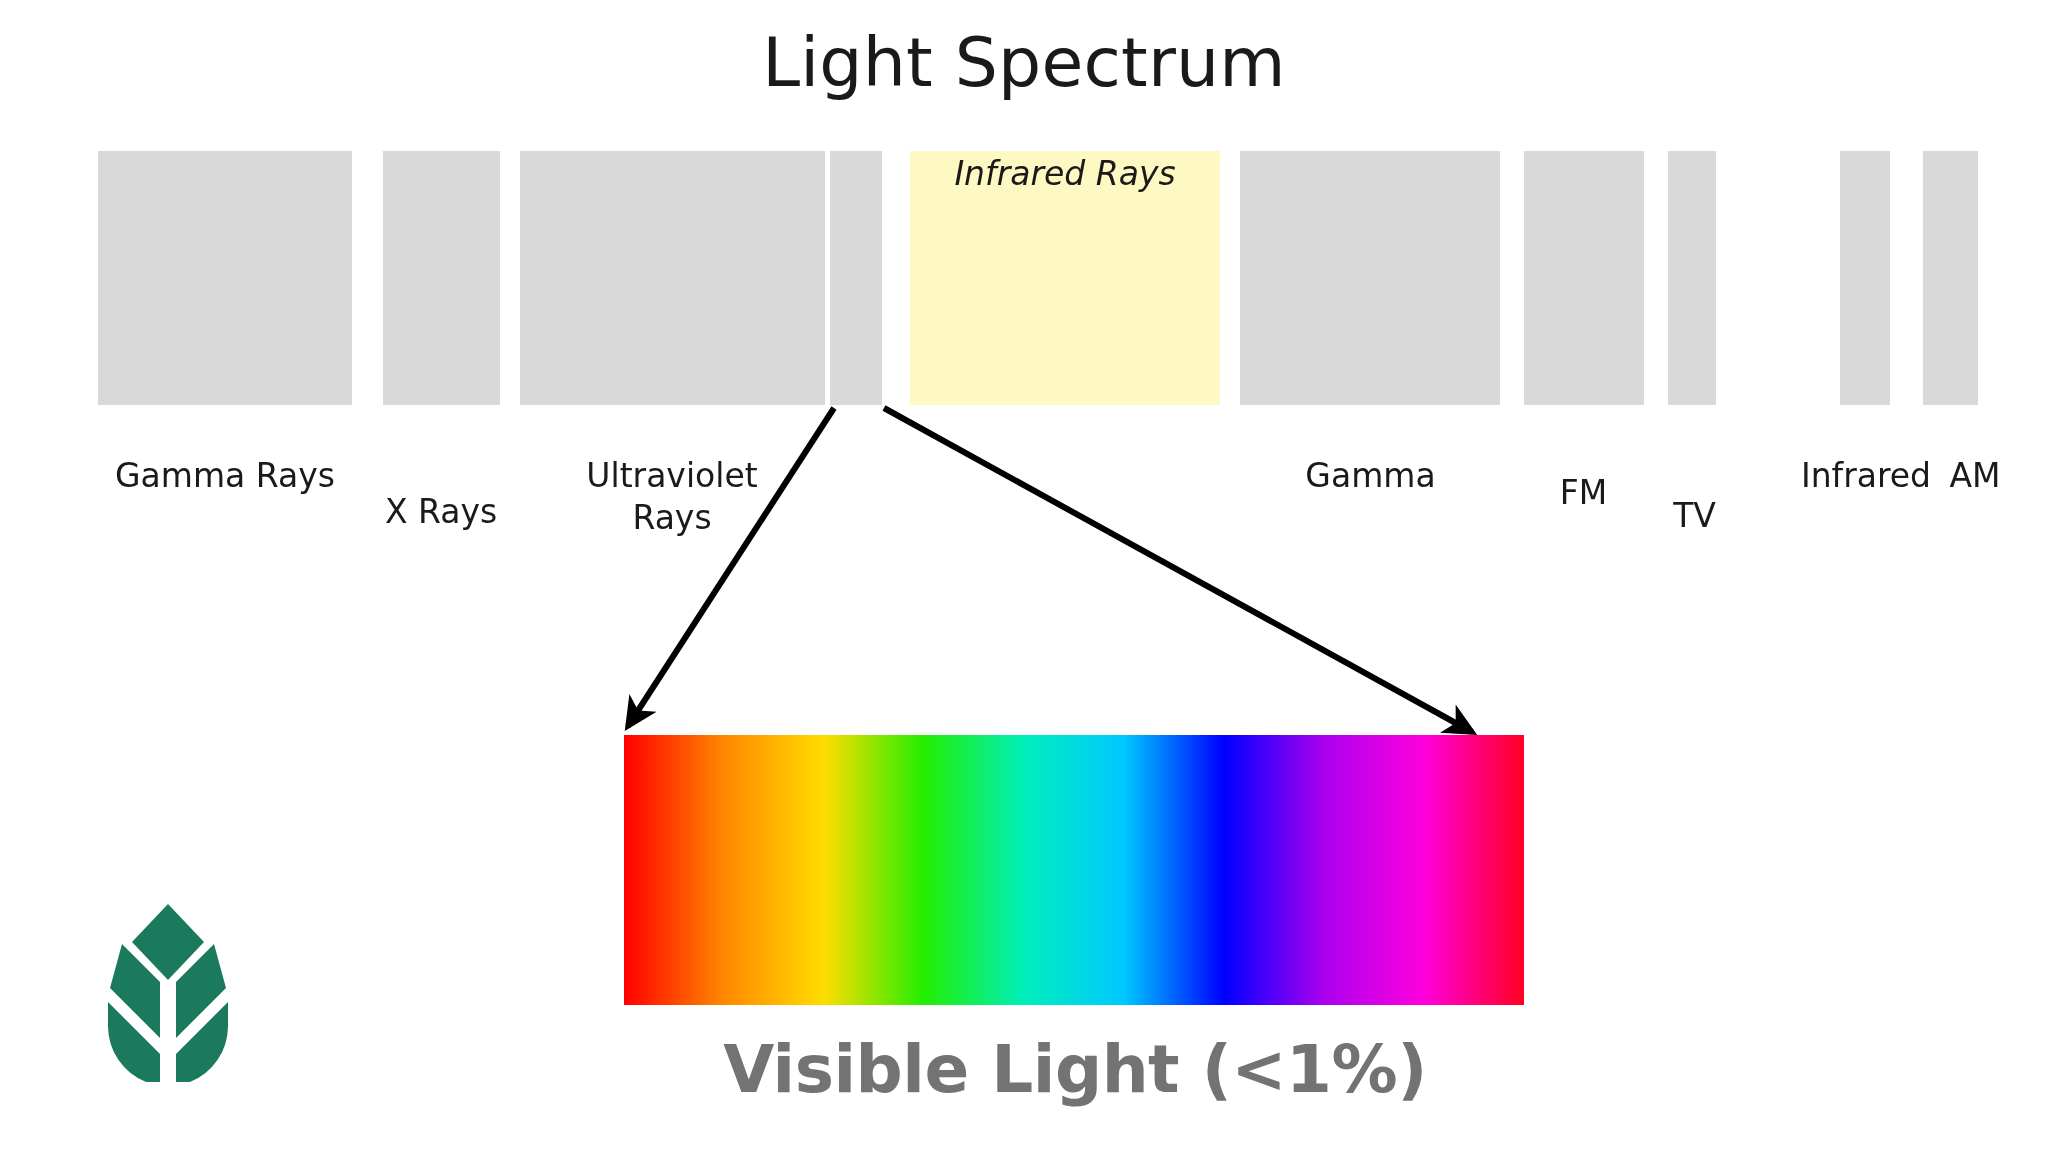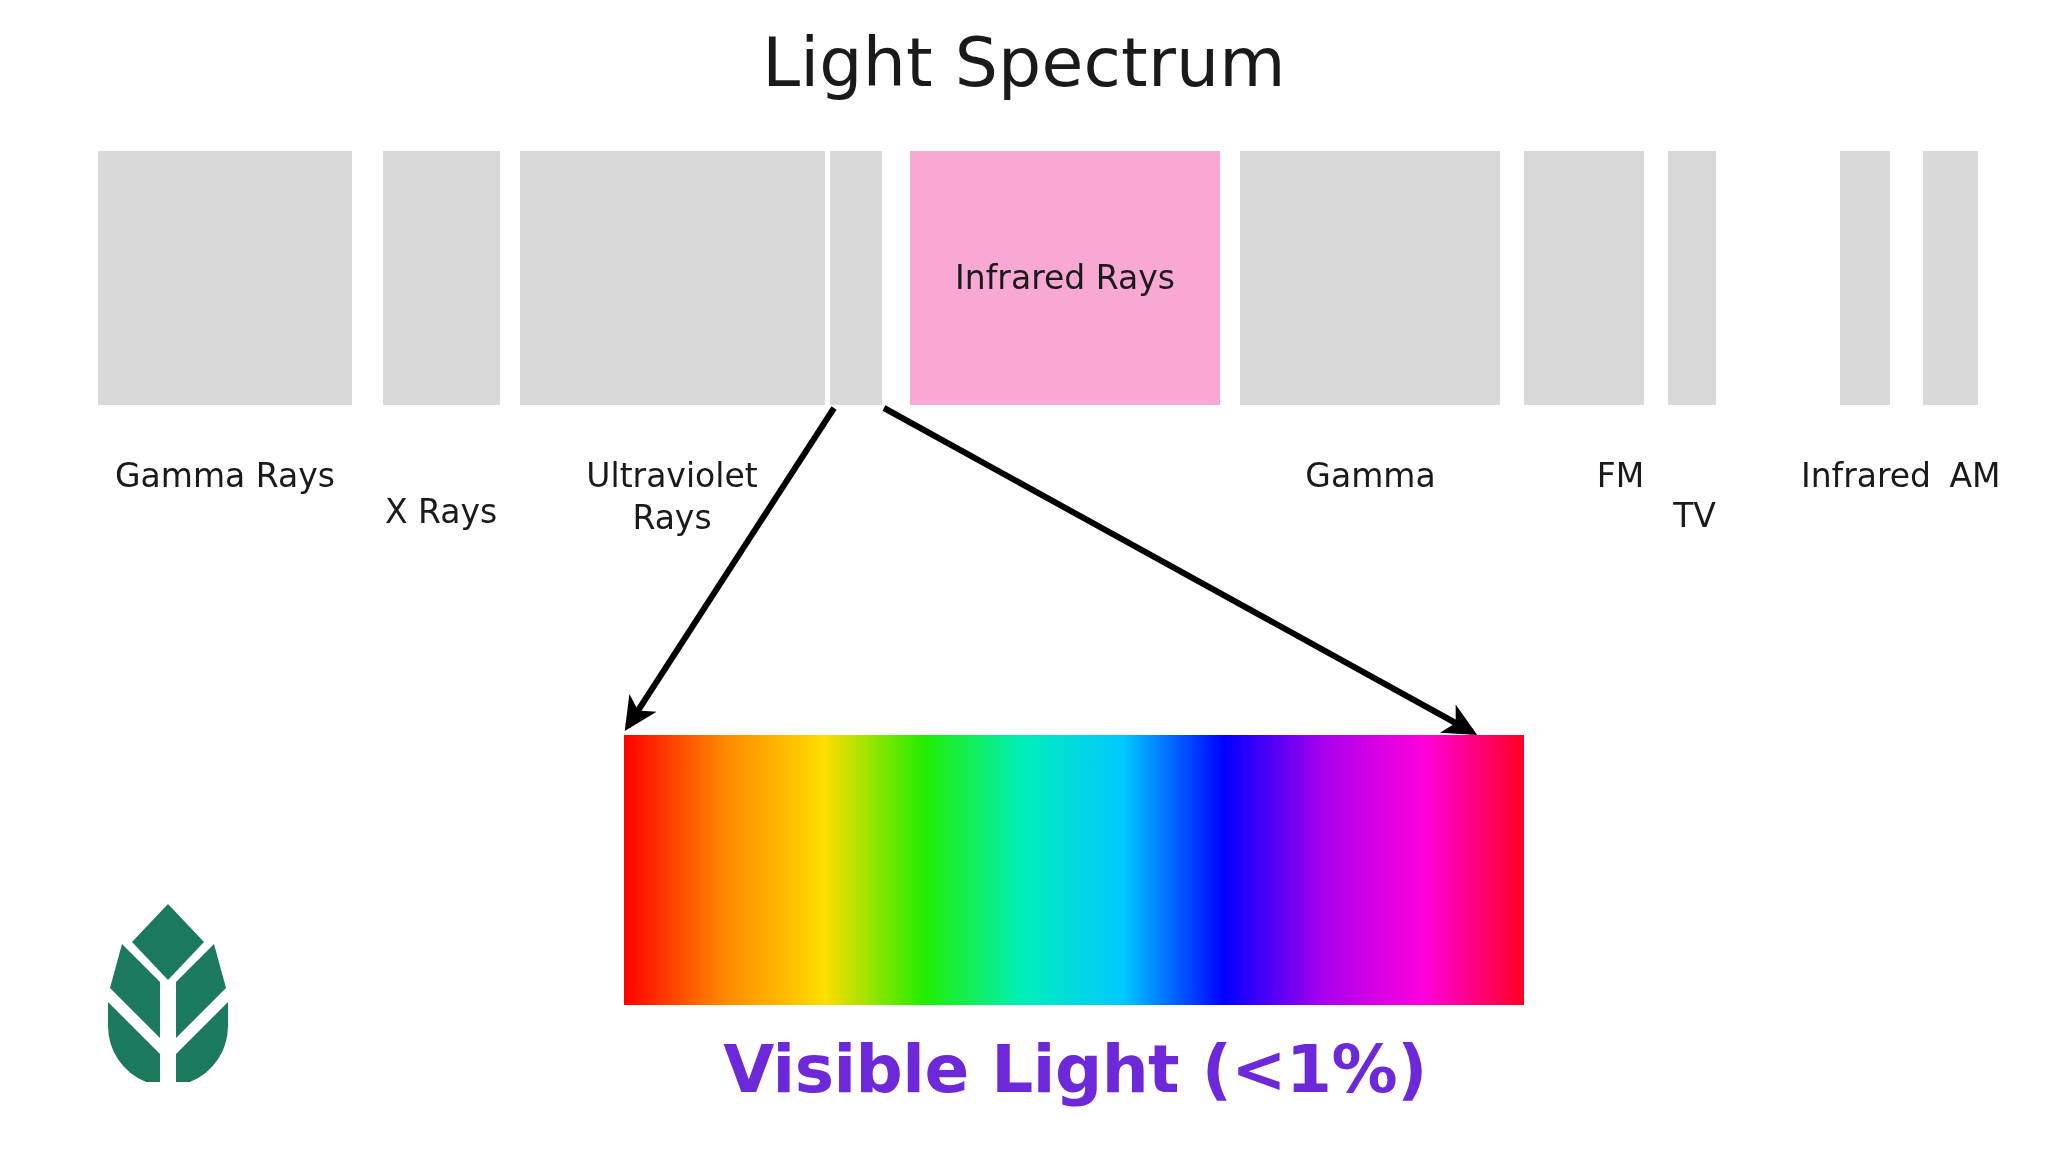--- a/index.html
+++ b/index.html
@@ -45,24 +45,24 @@
     width: 2048px;
     height: 1152px;
   }
   .band-bar {
     position: absolute;
     top: 151px;
     height: 254px;
     background: #d9d9d9;
   }
   .band-bar.highlight {
-    background: #f9a8d4;
+    background: #fef9c3;
     display: flex;
-    align-items: center;
     justify-content: center;
+    font-style: italic;
   }
   .band-inner-label {
     font-size: 33px;
     line-height: 1.38;
     color: #1a1a1a;
     text-align: center;
     font-weight: 400;
   }
 
   
@@ -115,21 +115,21 @@
   }
 
   #visible-caption {
     position: absolute;
     left: 500px;
     top: 1035px;
     width: 1150px;
     text-align: center;
     font-size: 66px;
     font-weight: 700;
-    color: #6d28d9;
+    color: #737373;
     letter-spacing: -0.5px;
     line-height: 1.05;
   }
 
   
   #leaf-logo {
     position: absolute;
     left: 88px;
     top: 898px;
     width: 160px;
@@ -152,21 +152,21 @@
       <div class="band-label" style="left: 540px; width: 264px;">Ultraviolet
 Rays</div>
       <div class="band-bar" style="left: 830px; width: 52px;"></div>
       <div class="band-bar highlight" style="left: 910px; width: 310px;">
         <div class="band-inner-label">Infrared
 Rays</div>
       </div>
       <div class="band-bar" style="left: 1240px; width: 260px;"></div>
       <div class="band-label" style="left: 1248px; width: 245px;">Gamma</div>
       <div class="band-bar" style="left: 1524px; width: 120px;"></div>
-      <div class="band-label" style="left: 1548px; width: 145px;">FM</div>
+      <div class="band-label" style="left: 1511px; width: 145px; margin-top: 17px;">FM</div>
       <div class="band-bar" style="left: 1668px; width: 48px;"></div>
       <div class="band-label" style="left: 1622px; width: 145px; margin-top: 40px;">TV</div>
       <div class="band-bar" style="left: 1840px; width: 50px;"></div>
       <div class="band-label" style="left: 1696px; width: 340px;">Infrared</div>
       <div class="band-bar" style="left: 1923px; width: 55px;"></div>
       <div class="band-label" style="left: 1900px; width: 150px;">AM</div>
     </div>
 
   <svg id="arrows" viewBox="0 0 2048 1152" width="2048" height="1152">
     <defs>

